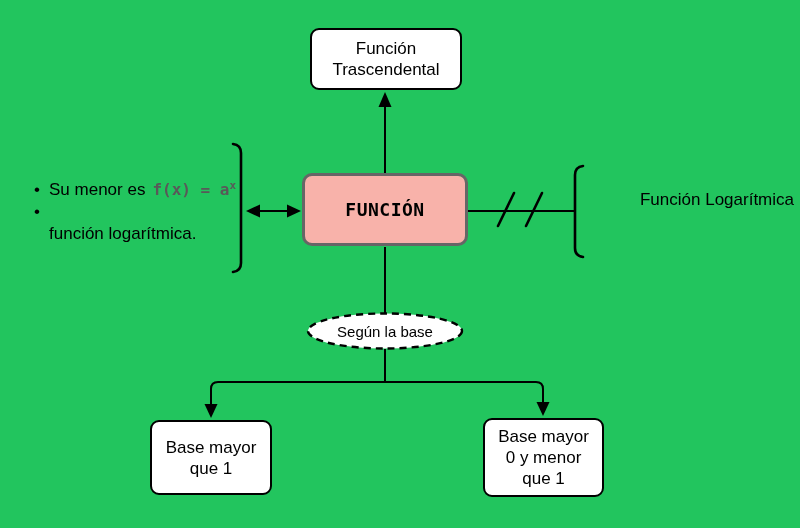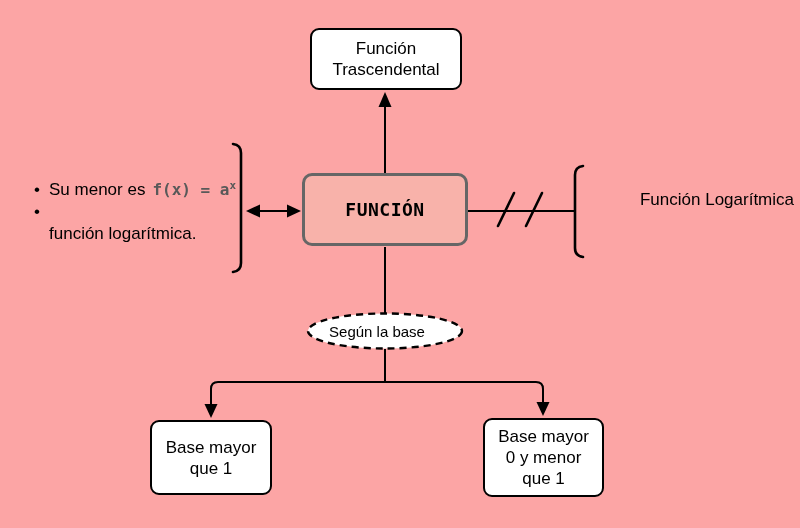--- a/index.html
+++ b/index.html
@@ -1,42 +1,42 @@
 <!DOCTYPE html>
 <html style="--background: #ffffff; --node-fill: #f8b2aa; --node-border: #666666; --line-color: #000000; --text-color: #000000; --formula-color: #595959;"><head>
 <meta charset="utf-8">
 <style>
   html,body{margin:0;padding:0;}
   body{
     width:800px;height:528px;background:#ffffff;
     font-family:"Liberation Sans",sans-serif;color:#000;
     -webkit-font-smoothing:antialiased;
   }
-  .canvas{position:relative;width:800px;height:528px;overflow:hidden;background:#fca5a5;}
+  .canvas{position:relative;width:800px;height:528px;overflow:hidden;background:#22c55e;}
   svg.connectors{position:absolute;left:0;top:0;width:800px;height:528px;}
   svg.connectors .stroke{stroke:var(--line-color,#000);fill:none;stroke-width:2;}
   svg.connectors .stroke-thick{stroke:var(--line-color,#000);fill:none;stroke-width:2.6;stroke-linecap:round;}
   svg.connectors .head{fill:var(--line-color,#000);stroke:none;}
   svg.connectors .ellipse-shape{fill:#fff;stroke:var(--line-color,#000);stroke-width:2.4;stroke-dasharray:7 5;}
 
   .node{
     position:absolute;display:flex;flex-direction:column;align-items:center;justify-content:center;
     text-align:center;background:#fff;border:2px solid #000;border-radius:9px;
     font-size:17px;line-height:21px;box-sizing:border-box;
   }
   .node--thick{border-width:2.5px;}
   .node--accent{
     background:var(--node-fill,#f8b2aa);
     border:3px solid var(--node-border,#666);
     border-radius:10px;
     font-family:"DejaVu Sans Mono",monospace;
     font-weight:bold;font-size:18px;line-height:26px;letter-spacing:.5px;
   }
   .ellipse-label{
-    position:absolute;left:302px;top:323px;width:150px;text-align:center;font-size:15px;line-height:17px;
+    position:absolute;left:310px;top:323px;width:150px;text-align:center;font-size:15px;line-height:17px;
   }
   .left-note{position:absolute;left:34px;top:175px;font-size:17px;line-height:22px;}
   .note-row{display:flex;align-items:baseline;}
   .note-bullet{width:15px;flex:0 0 15px;}
   .note-indent{padding-left:15px;}
   .formula{
     font-family:"DejaVu Sans Mono",monospace;
     color:var(--formula-color,#595959);
     font-size:16px;margin-left:7px;white-space:pre;font-weight:bold;
   }

